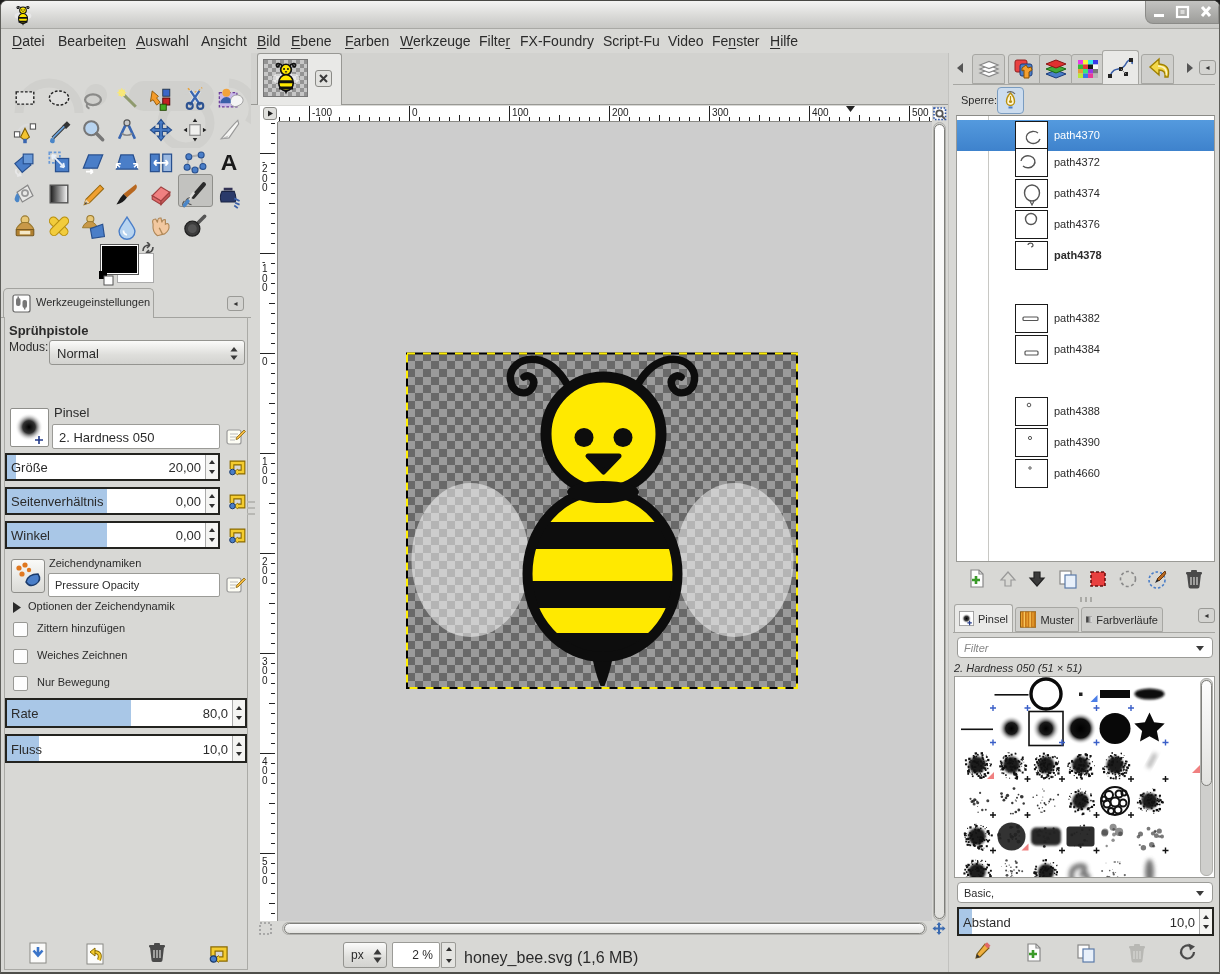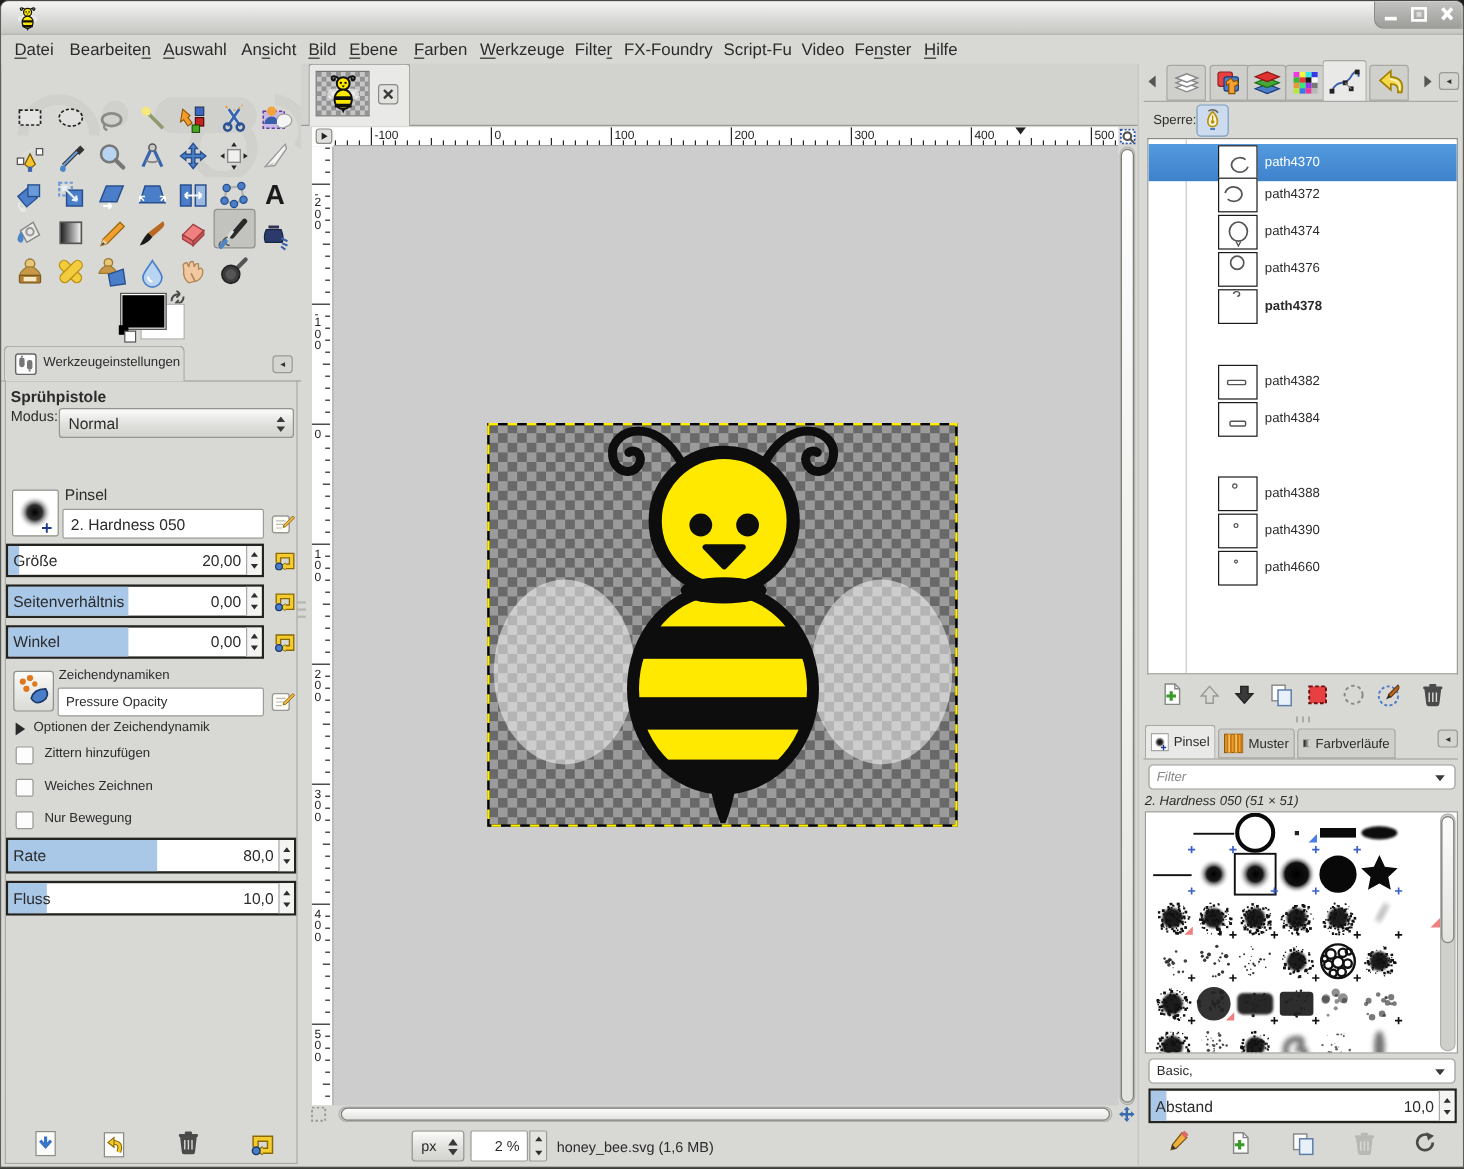--- a/index.html
+++ b/index.html
@@ -767,21 +767,21 @@
         <path d="M4.5 14 L8.5 8.5 H0.5 Z" fill="#3a3a3a"></path>
       </svg>
     </div>
 <div class="entry" style="left:391px;top:941px;width:48px;height:26px">
       <span class="tx" style="left:auto;right:6px;font-size:12px">2 %</span>
     </div>
 <div class="abs" style="left:440px;top:941px;width:15px;height:26px;background:#e4e4e1;border:1px solid #9b9b97;border-radius:0 2px 2px 0">
       <i style="position:absolute;left:50%;transform:translateX(-50%);top:4px;width:0;height:0;border-left:3.5px solid transparent;border-right:3.5px solid transparent;border-bottom:4px solid #2e2e2e"></i>
       <i style="position:absolute;left:50%;transform:translateX(-50%);bottom:4px;width:0;height:0;border-left:3.5px solid transparent;border-right:3.5px solid transparent;border-top:4px solid #2e2e2e"></i>
     </div>
-<span class="abs" style="left:463px;top:948px;font-size:12px">honey_bee.svg (1,6 MB)</span>
+<span class="abs" style="left:463px;top:948px;font-size:16px">honey_bee.svg (1,6 MB)</span>
 <div class="abs" style="left:947px;top:52px;width:1px;height:922px;background:#c2c2bf"></div>
 <div class="abs" style="left:956px;top:62px;width:0;height:0;border-top:5px solid transparent;border-bottom:5px solid transparent;border-right:6px solid #555"></div>
 <div class="rtab" style="left:971px;width:33px">
       <svg width="26" height="24" viewBox="0 0 26 24">
         <g fill="#fdfdfd" stroke="#888" stroke-width="1.2">
           <path d="M4 16 l9 -3.5 l9 3.5 l-9 3.5 Z"></path>
           <path d="M4 12 l9 -3.5 l9 3.5 l-9 3.5 Z"></path>
           <path d="M4 8 l9 -3.5 l9 3.5 l-9 3.5 Z"></path>
         </g>
       </svg>

